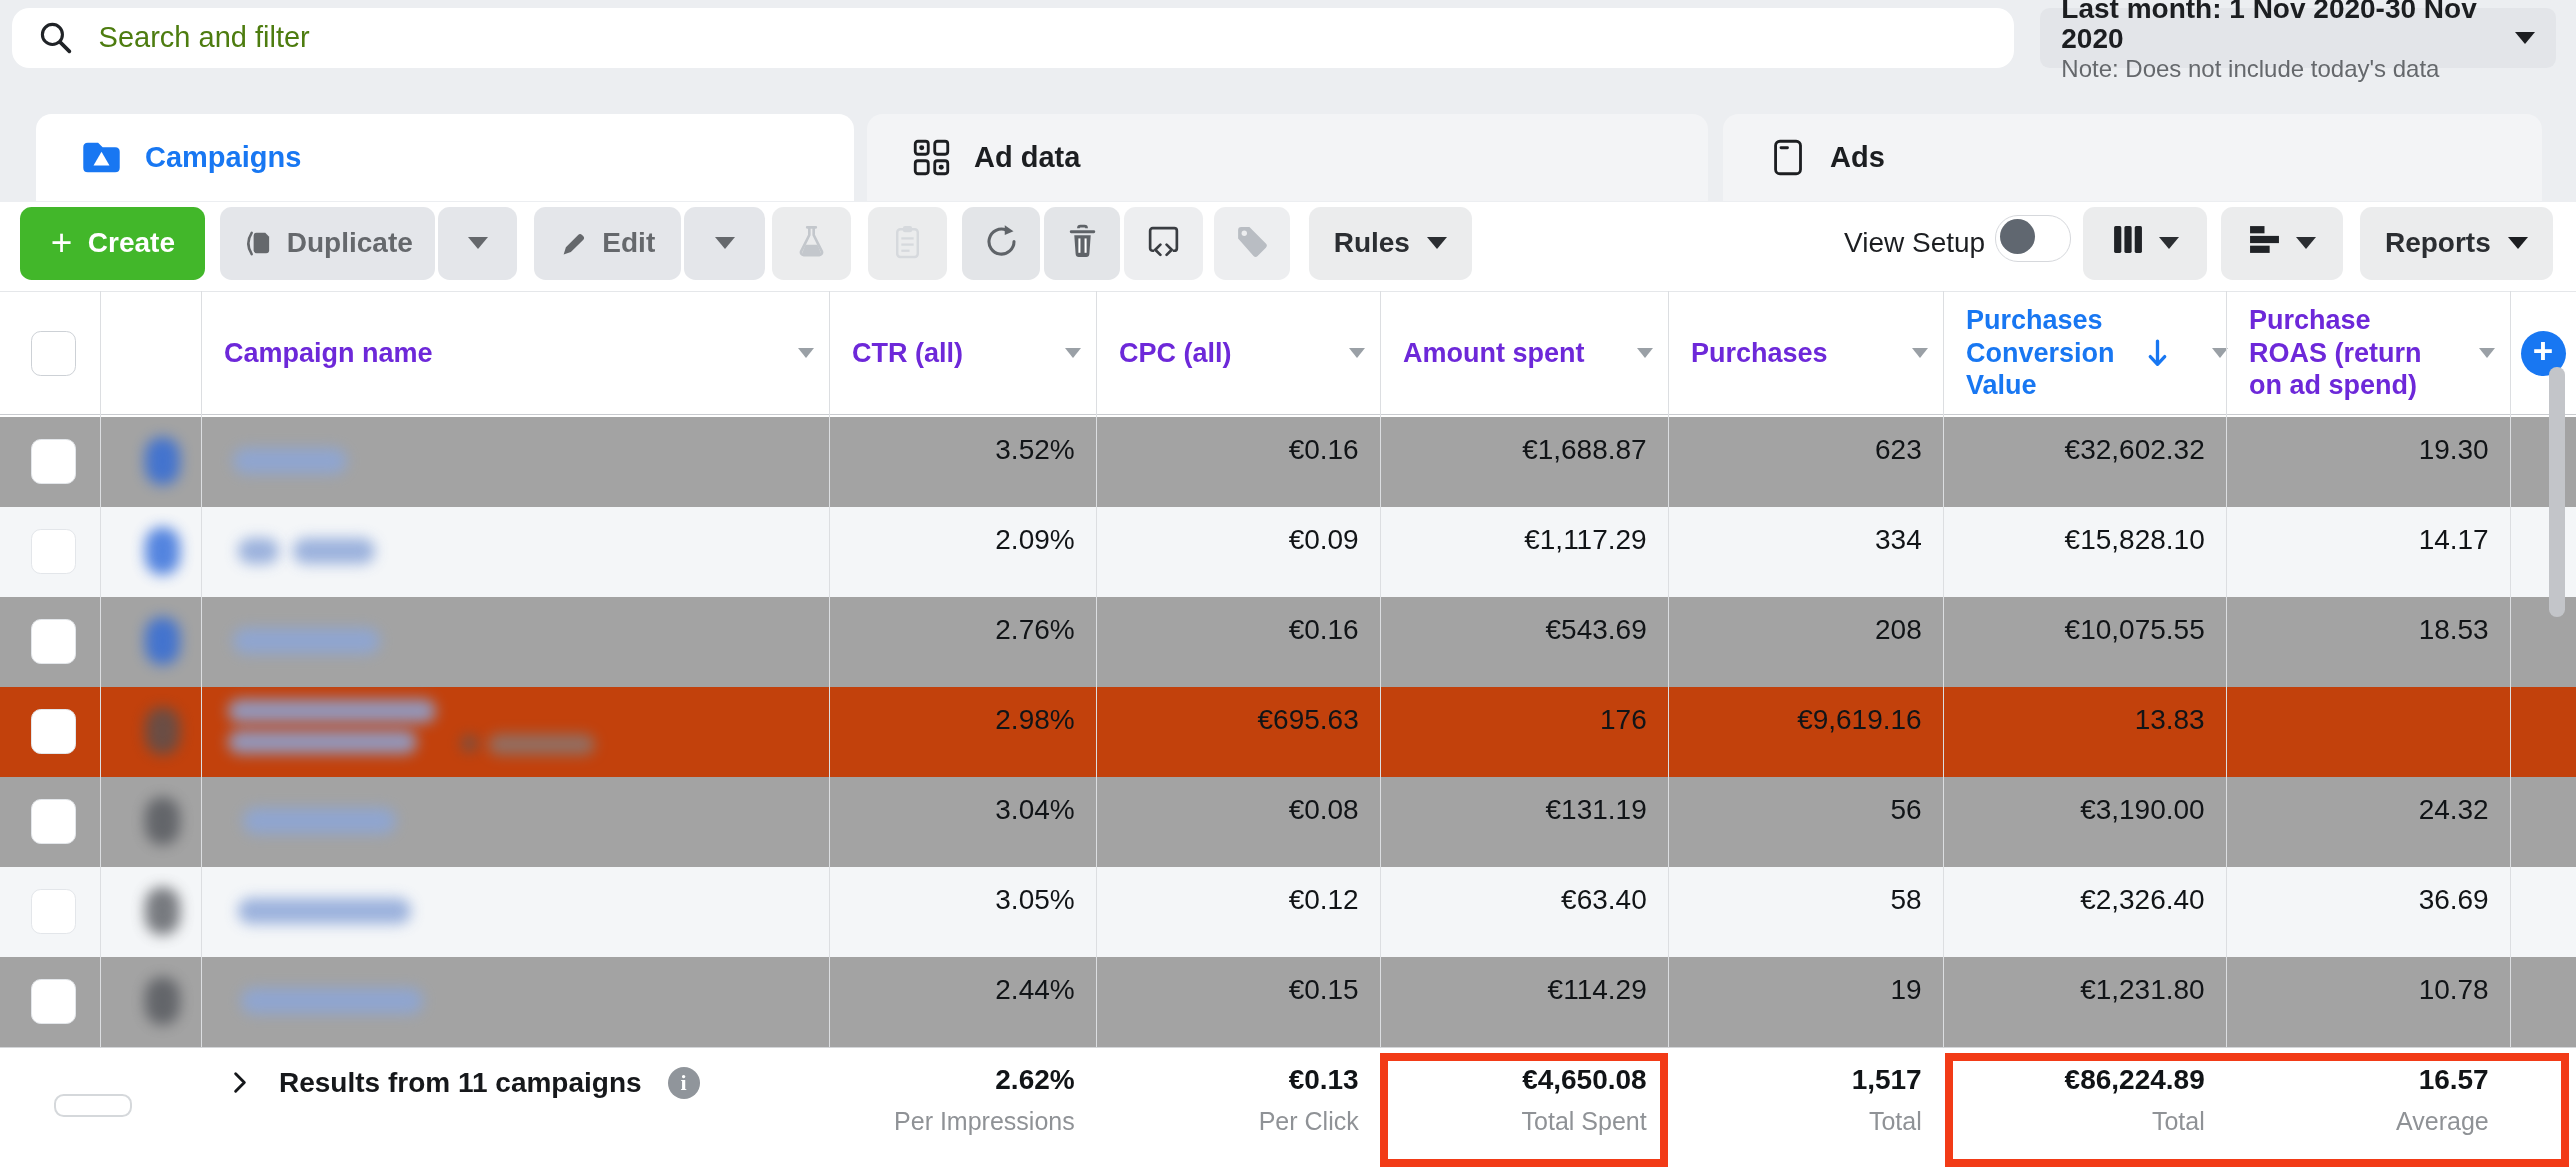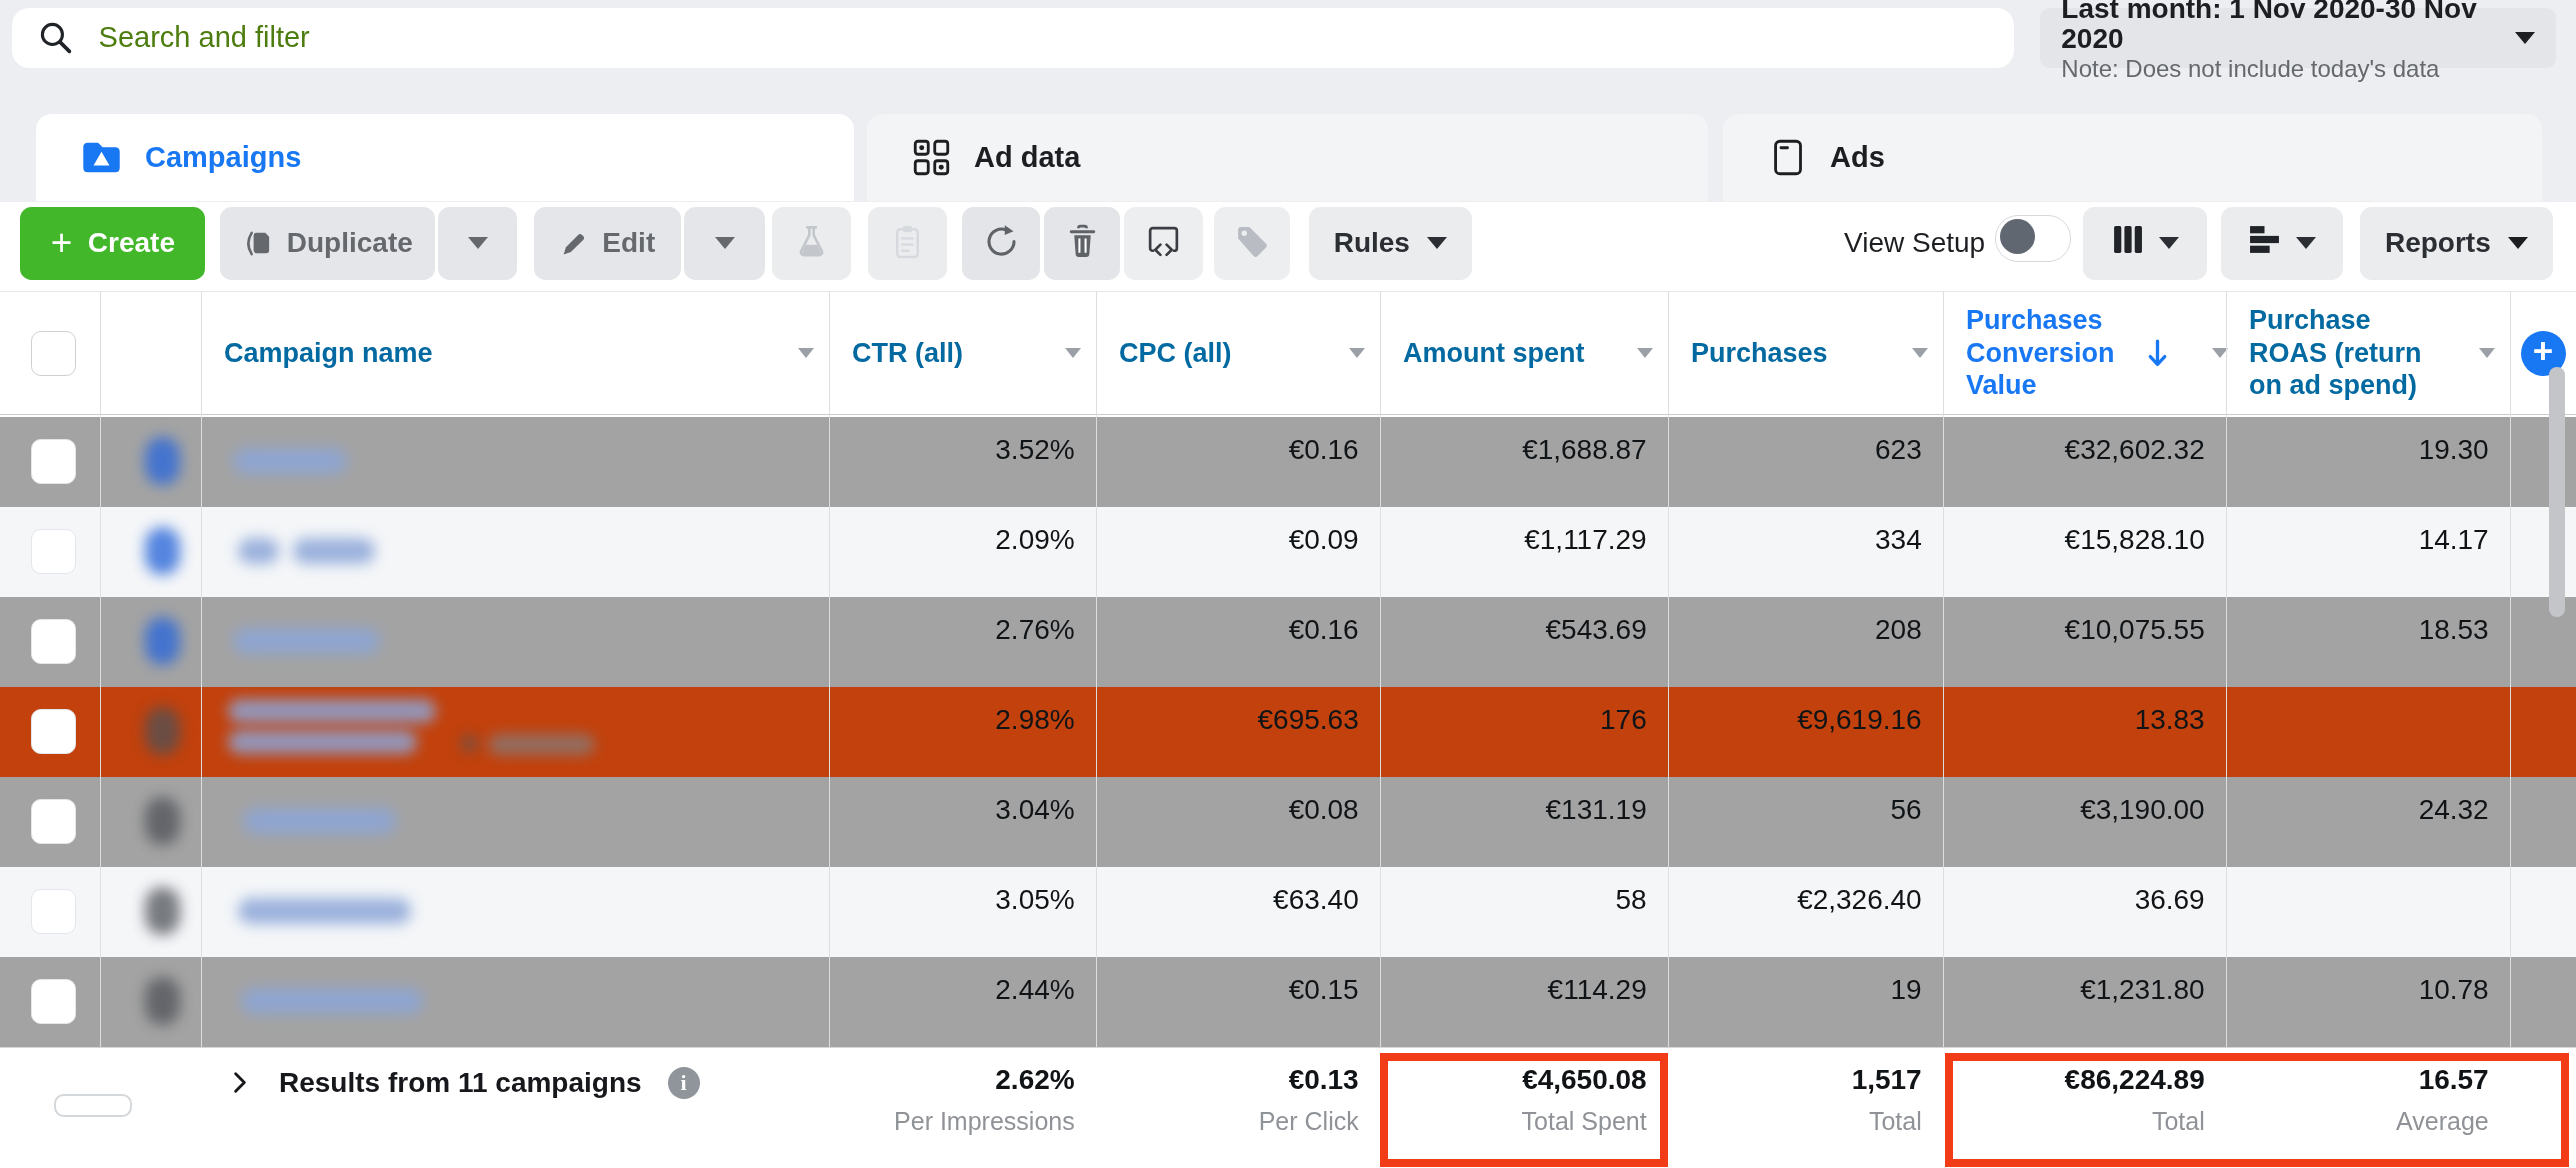--- a/index.html
+++ b/index.html
@@ -57,21 +57,21 @@
   .btn-cols{left:2083px;width:124px;background:#ebeced;gap:15.5px;}
   .btn-break{left:2221px;width:122px;background:#ebeced;gap:15.5px;}
   .btn-reports{left:2360px;width:193px;background:#ebeced;color:#2b2e32;font-weight:600;gap:17.4px;}
   .btn-cols .caret,.btn-break .caret{border-top-color:#2b2e32;}
 
   
   .grid-cols{display:grid;grid-template-columns:100px 101px 628px 267px 284px 288px 275px 283px 284px 66px;}
   .thead{position:absolute;left:0;top:89px;width:2576px;height:124px;border-top:1px solid #e5e7ea;
          border-bottom:1px solid #c9cbcf;box-sizing:border-box;}
   .th{display:flex;align-items:center;padding-left:23px;padding-right:15.5px;box-sizing:border-box;
-      font-size:27px;font-weight:700;color:#0369a1;line-height:1.22;}
+      font-size:27px;font-weight:700;color:#6d28d9;line-height:1.22;}
   .th .caret{border-left-width:8.7px;border-right-width:8.7px;border-top:10.7px solid #9aa0a6;margin-left:auto;flex:none;}
   .cb{width:45px;height:45px;border:1.9px solid #cdd1d6;border-radius:9.7px;background:#fff;box-sizing:border-box;}
   .th-cb{display:flex;align-items:center;padding-left:31px;}
   .th-pcv{color:#1877f2;gap:32px;}
   .th-pcv .lbl{width:147px;}
   .th-roas .lbl{width:205px;}
   .sort-arrow{margin-left:auto;flex:none;display:flex;}
   .th-pcv .caret{margin-left:9.7px;}
   .addcol{width:45px;height:45px;border-radius:50%;background:#1877f2;color:#fff;display:flex;align-items:center;
           justify-content:center;font-size:35px;font-weight:700;margin:auto;line-height:0;padding-bottom:3.9px;box-sizing:border-box;}
@@ -452,20 +452,21 @@
         <div class="cell-cb">
             <div class="row-cb"></div>
           </div>
         <div class="cell-toggle">
             <div class="blob tg tg-dark"></div>
           </div>
         <div class="cell-name">
             <div class="blob nm" style="left:37px;width:173px;"></div>
           </div>
         <div class="cell-num">3.05%</div>
+        <div class="cell-num">€0.12</div>
         <div class="cell-num">€63.40</div>
         <div class="cell-num">58</div>
         <div class="cell-num">€2,326.40</div>
         <div class="cell-num">36.69</div>
         <div></div>
       </div>
 
       <div class="trow grid-cols r-white">
         <div class="cell-cb">
             <div class="row-cb"></div>

